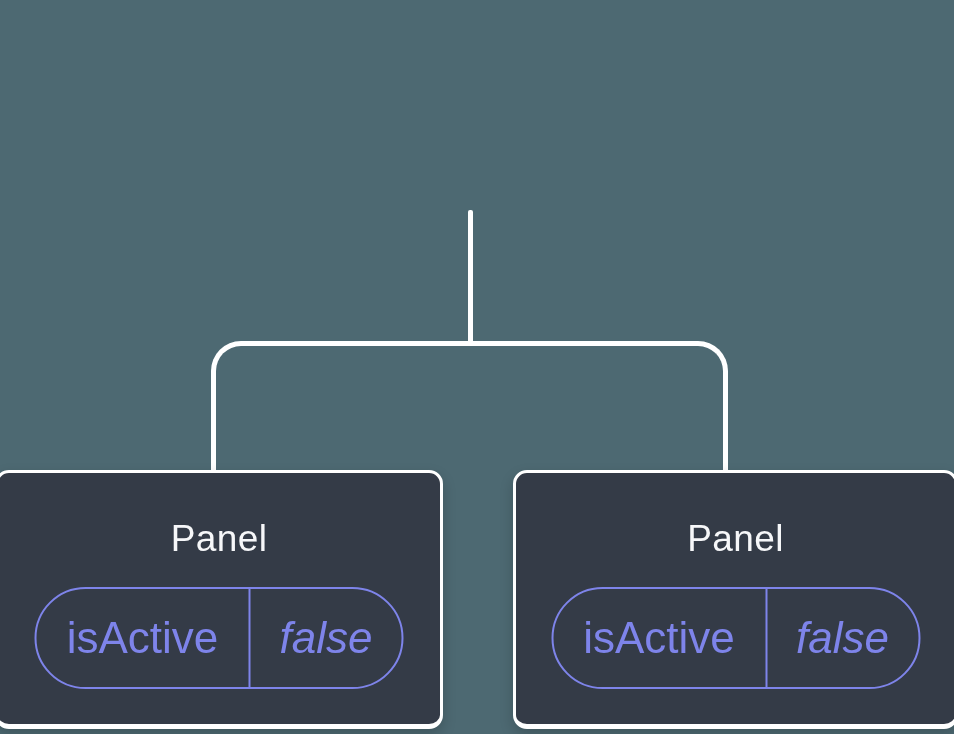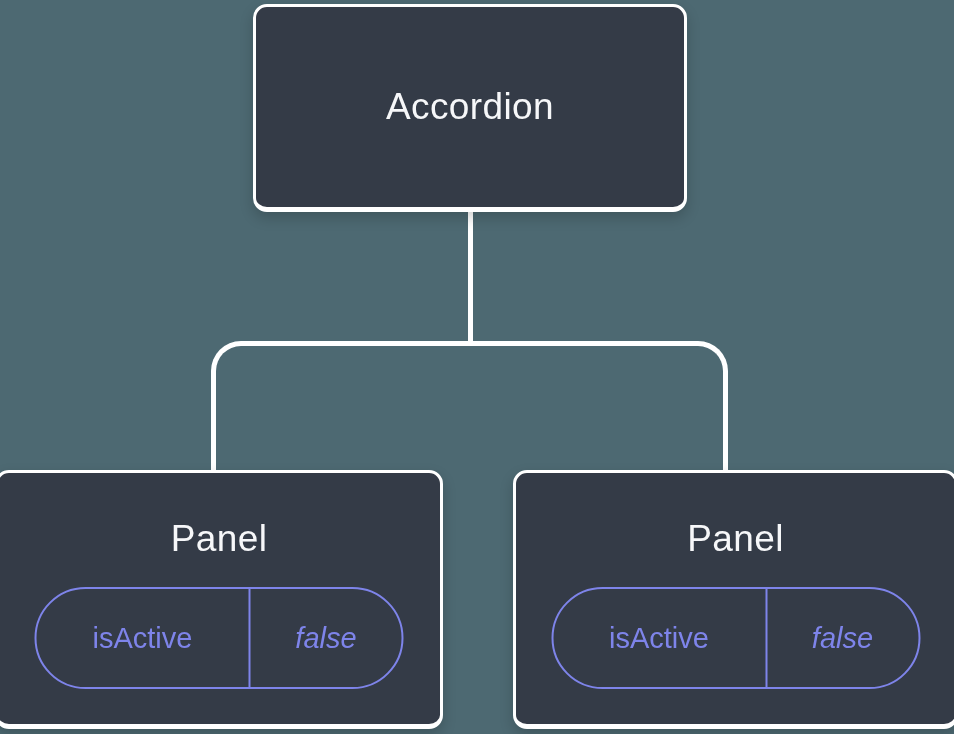--- a/index.html
+++ b/index.html
@@ -95,42 +95,39 @@
     border-radius: 60px;
     display: flex;
     align-items: stretch;
     overflow: hidden;
   }
   .prop-cell {
     display: flex;
     align-items: center;
     justify-content: center;
     color: var(--accent, #7E84EA);
-    font-size: 29px;
+    font-size: 44px;
     font-weight: 400;
     white-space: nowrap;
   }
   .prop-cell-name { width: 212px; }
   .prop-cell-value { flex: 1; font-style: italic; }
   .prop-divider {
     width: 2px;
     background: var(--accent, #7E84EA);
   }
 </style>
 </head>
 <body>
 
 <div class="stage">
 
   <div class="stem"></div>
   <div class="bracket"></div>
 
-  <div class="node node-root">
-    <div class="node-title">Accordion</div>
-  </div>
 
   <div class="node node-panel-left">
     <div class="node-title panel-title">Panel</div>
     <div class="prop-pill">
       <div class="prop-cell prop-cell-name">isActive</div>
       <div class="prop-divider"></div>
       <div class="prop-cell prop-cell-value">false</div>
     </div>
   </div>
 

